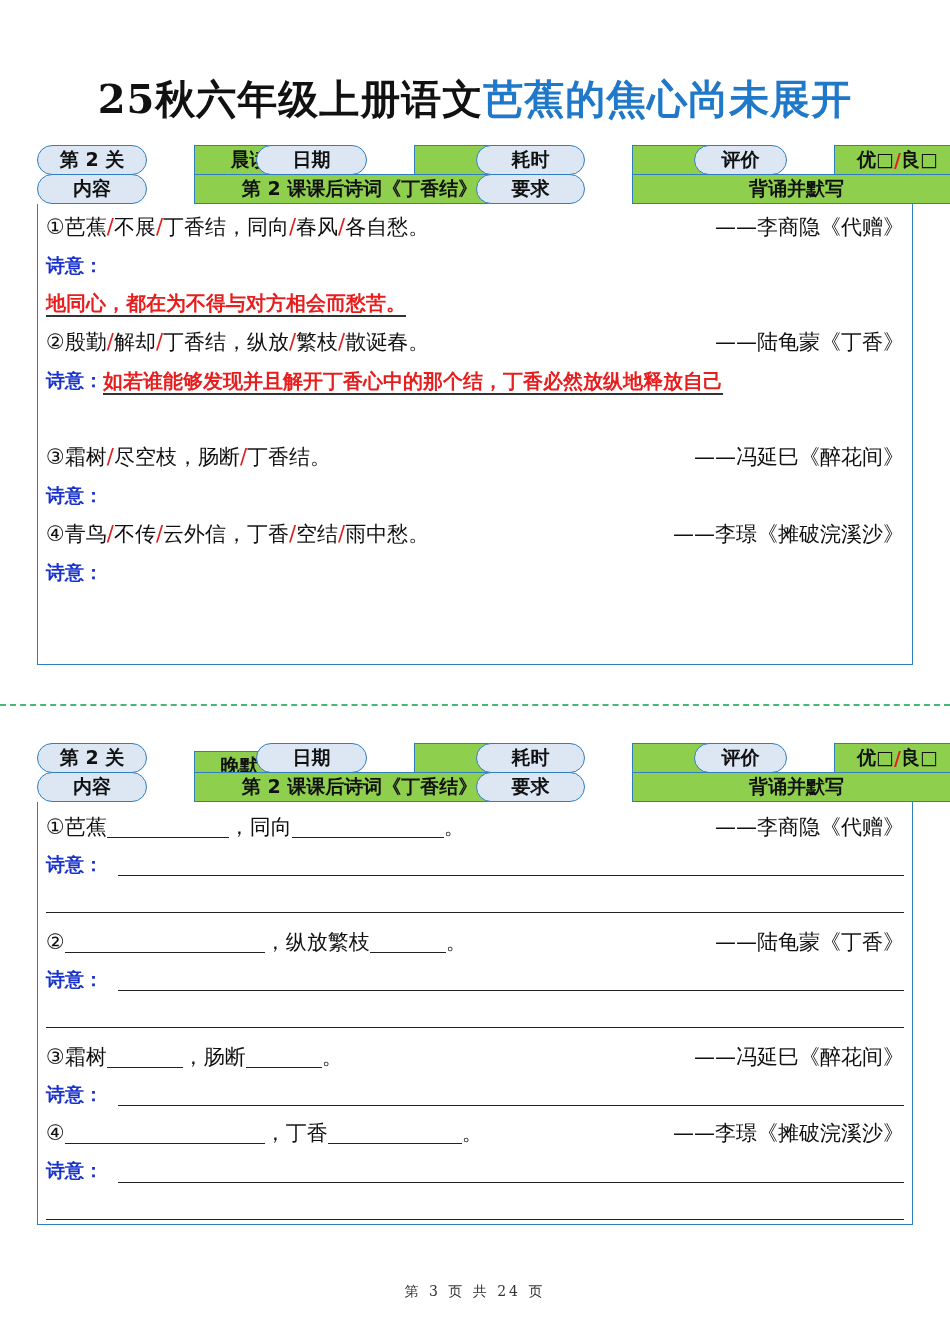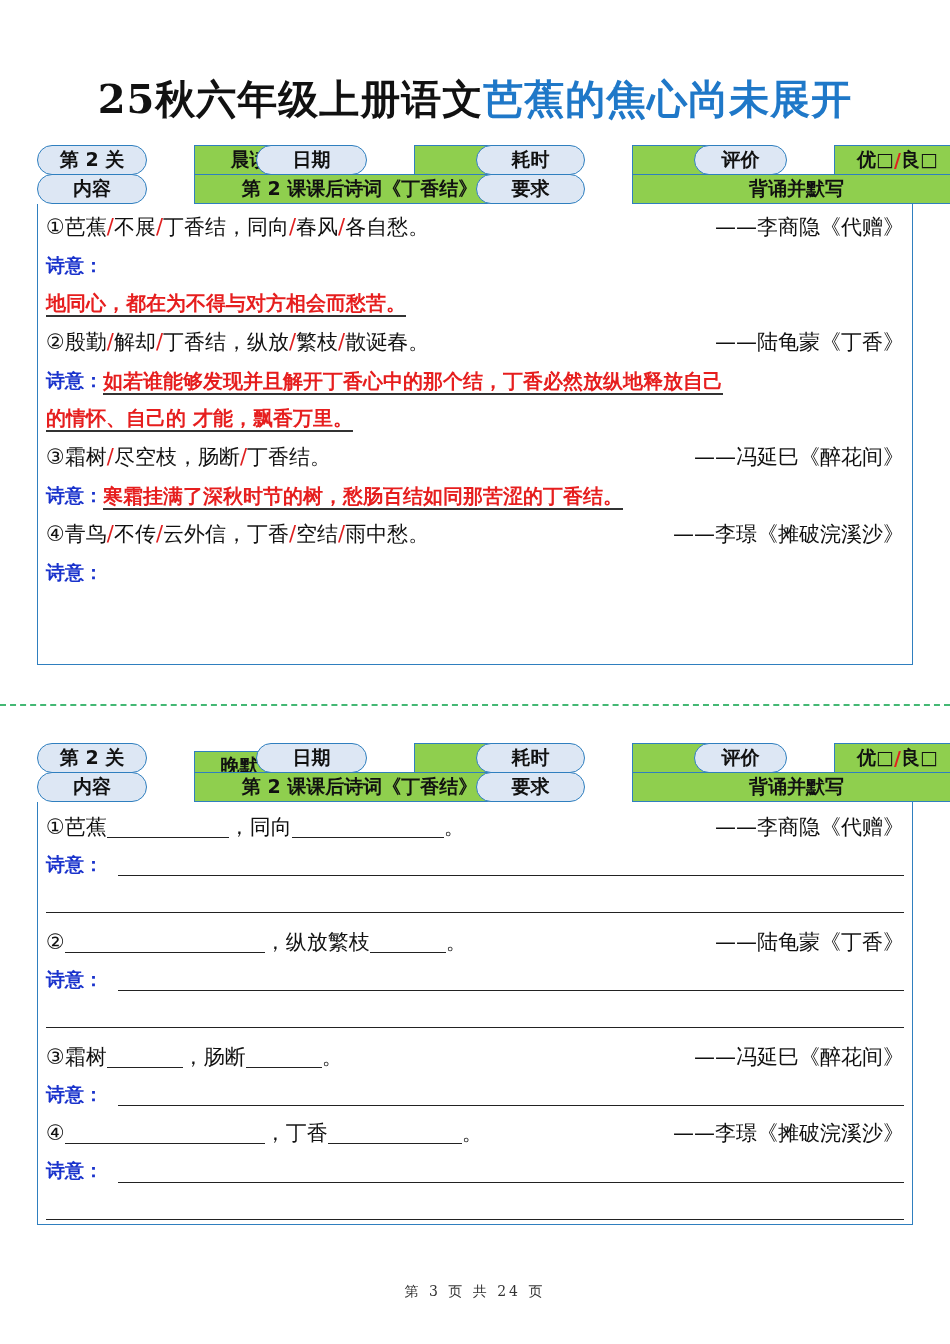--- a/index.html
+++ b/index.html
@@ -89,36 +89,32 @@
         <span class="sep">/</span>
         <span>繁枝</span>
         <span class="sep">/</span>
         <span>散诞春。</span>
       <span class="author">——陆龟蒙《丁香》</span>
     </div>
     <div class="line" style="top:160px;">
       <span class="label">诗意：</span>
         <span class="meaning">如若谁能够发现并且解开丁香心中的那个结，丁香必然放纵地释放自己</span>
     </div>
-    <div class="line" style="top:197px;">
-      <span class="meaning">的情怀、自己的 才能，飘香万里。</span>
-    </div>
 
     <div class="line poem" style="top:236px;">
       <span>③</span>
         <span>霜树</span>
         <span class="sep">/</span>
         <span>尽空枝，肠断</span>
         <span class="sep">/</span>
         <span>丁香结。</span>
       <span class="author">——冯延巳《醉花间》</span>
     </div>
     <div class="line" style="top:275px;">
       <span class="label">诗意：</span>
-        <span class="meaning">寒霜挂满了深秋时节的树，愁肠百结如同那苦涩的丁香结。</span>
     </div>
 
     <div class="line poem" style="top:313px;">
       <span>④</span>
         <span>青鸟</span>
         <span class="sep">/</span>
         <span>不传</span>
         <span class="sep">/</span>
         <span>云外信，丁香</span>
         <span class="sep">/</span>

